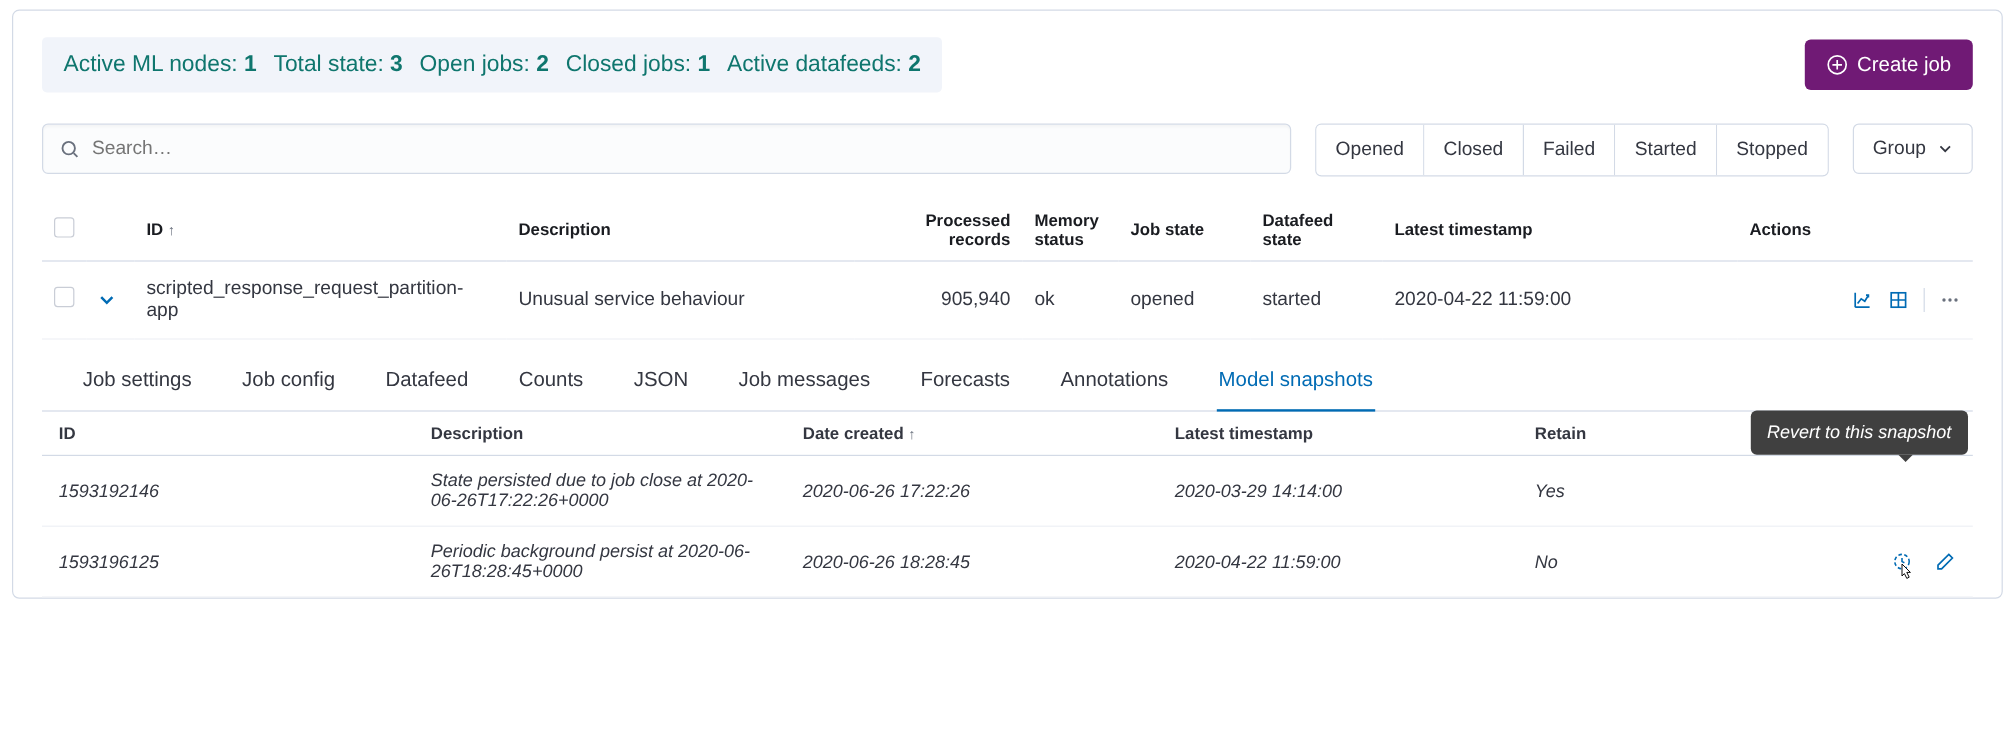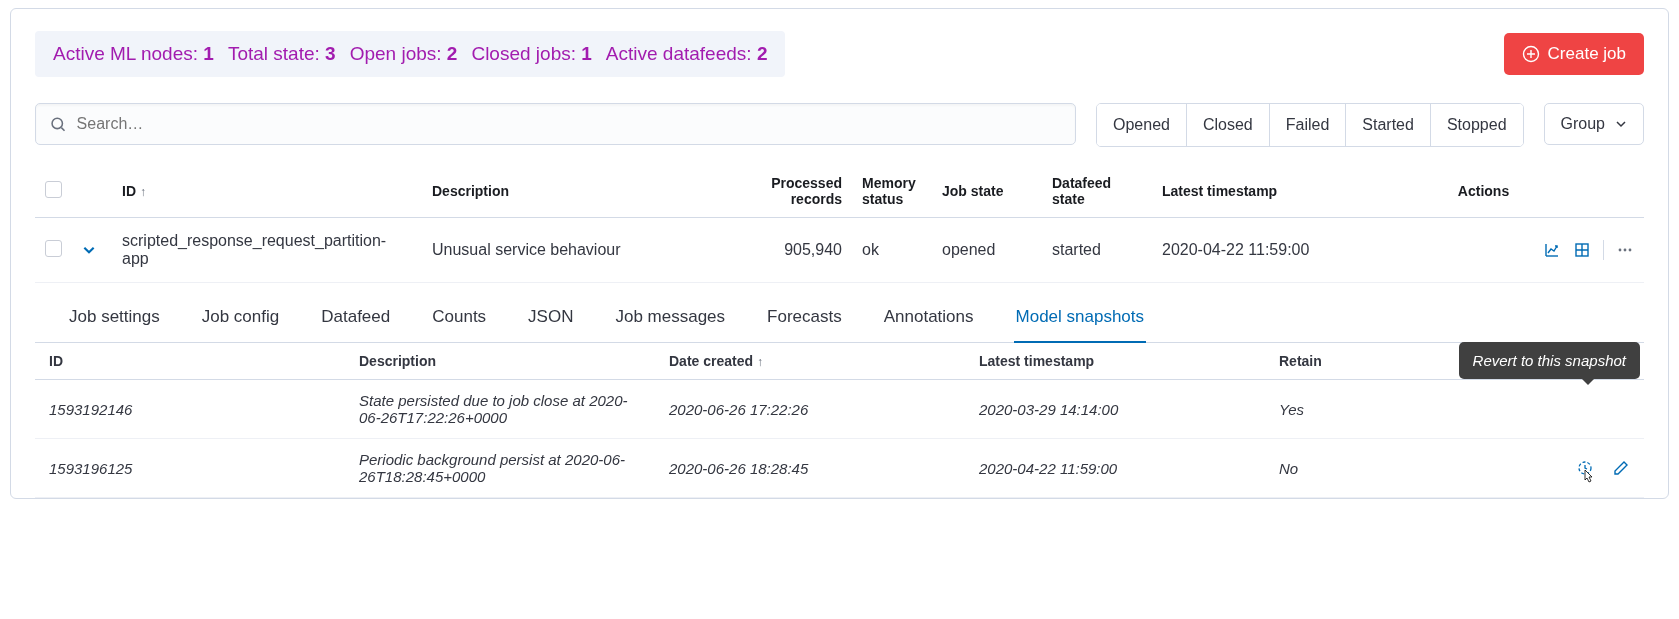--- a/index.html
+++ b/index.html
@@ -72,27 +72,27 @@
     display: flex;
     justify-content: space-between;
     align-items: center;
     margin-bottom: 26px;
   }
   .stats-badge {
     background: #f1f4fa;
     padding: 12px 18px;
     border-radius: 4px;
     font-size: 19px;
-    color: #a21caf;
+    color: #0f766e;
     display: flex;
     gap: 14px;
   }
   .stats-badge b { font-weight: 700; }
   .create-btn {
-    background: #ef4444;
+    background: #701a75;
     color: #fff;
     border: none;
     border-radius: 5px;
     padding: 10px 18px;
     font-size: 17px;
     display: flex;
     align-items: center;
     gap: 8px;
     cursor: pointer;
     height: 42px;

